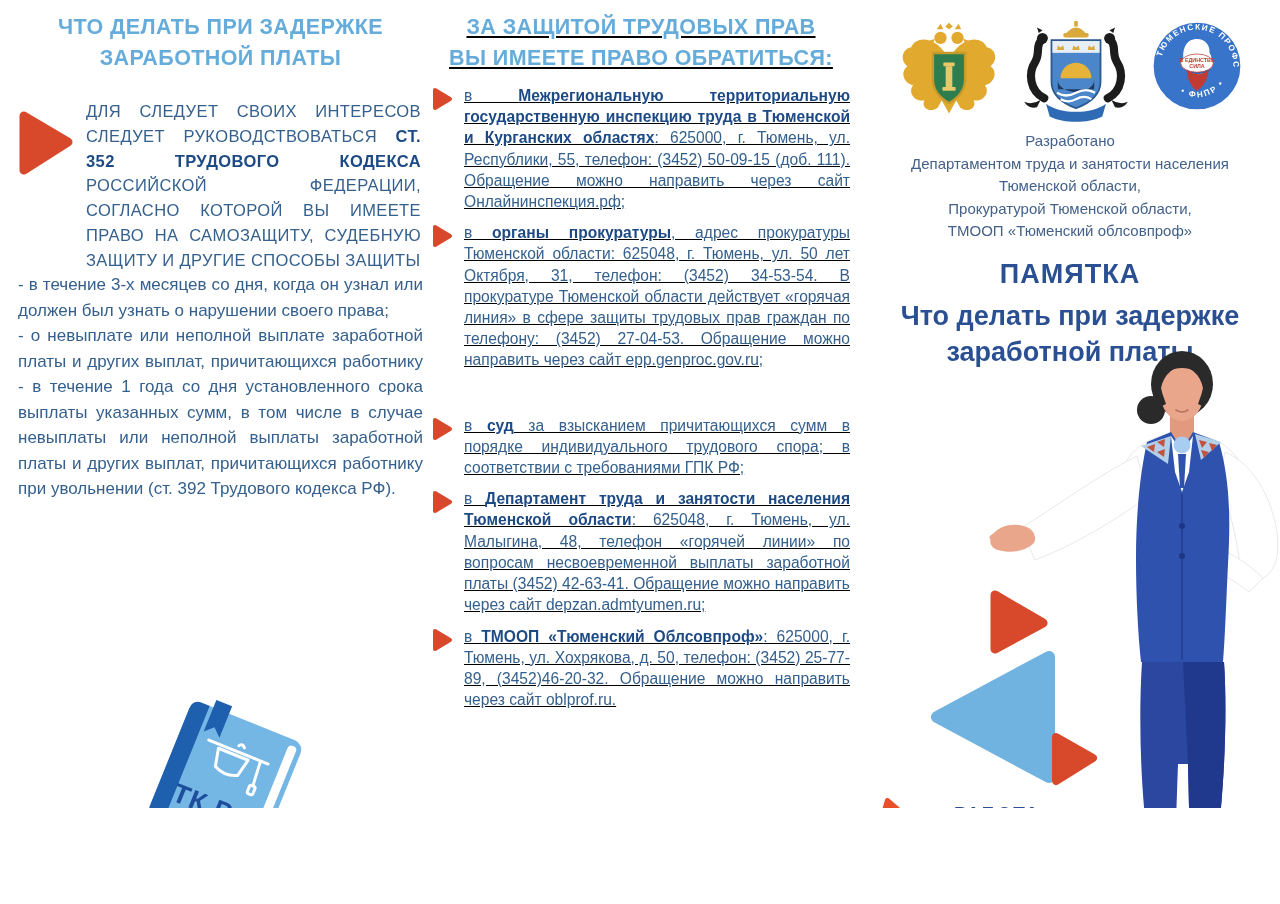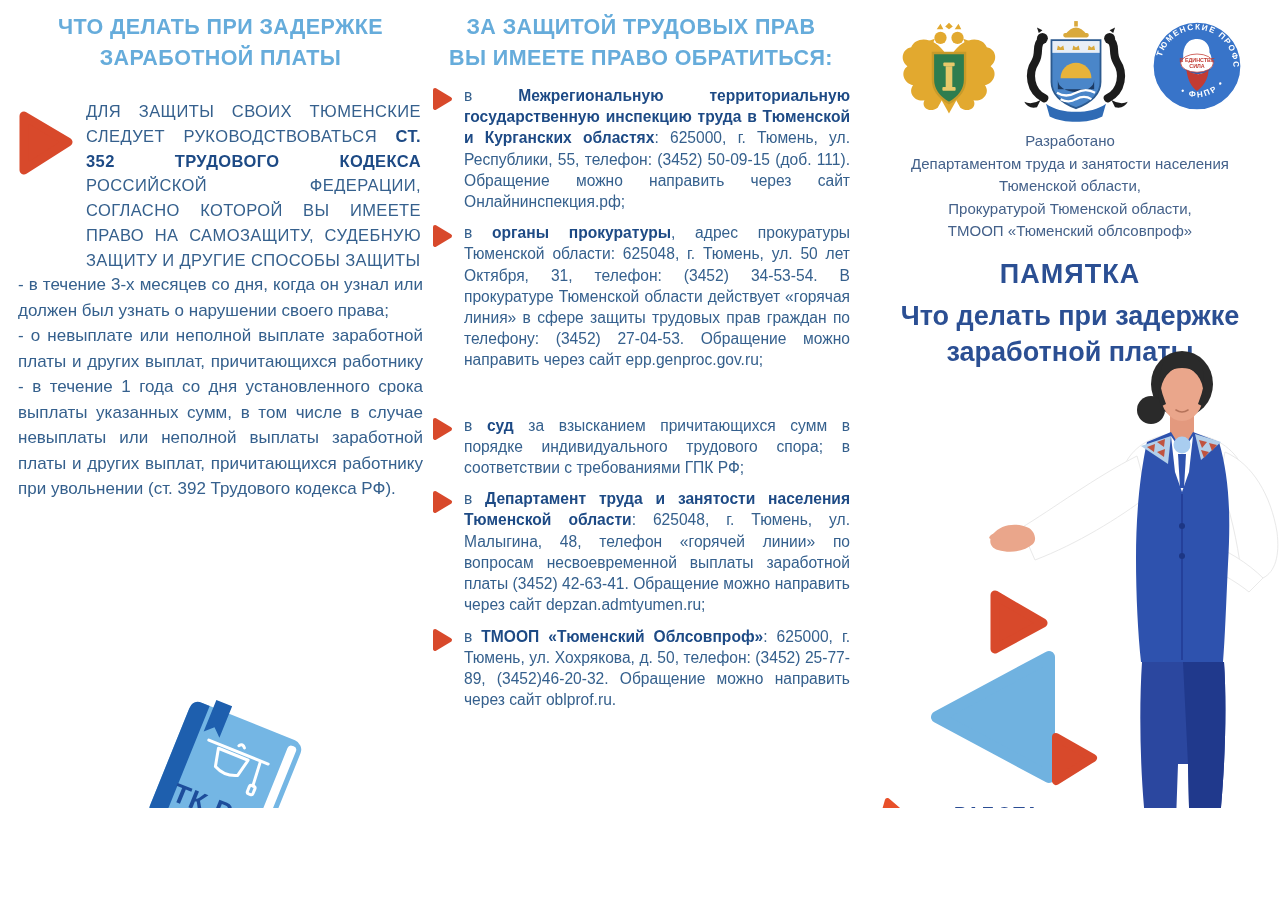--- a/index.html
+++ b/index.html
@@ -25,21 +25,21 @@
   }
   .intro-text b { color:#1d4a85; font-weight:800; }
   .lpara {
     font-size:17px; line-height:1.5;
     color:#35608d; text-align:justify; font-weight:500;
   }
   .lpara.first { margin-top:38px; }
   .book-wrap { position:absolute; left:148px; top:698px; }
 
   
-  .col-mid { position:absolute; left:432px; top:12px; width:418px; }
+  .col-mid { position:absolute; left:432px; top:12px; width:418px;text-decoration:underline; }
   .item { display:flex; margin-top:10px; }
   .item.i1 { margin-top:12px; }
   .item.i3 { margin-top:44px; }
   .item-bullet { flex:none; margin-right:10px; margin-top:1px; }
   .item-text {
     width:386px; font-size:15.6px; line-height:1.36; color:#35608d;
     text-align:justify; font-weight:500;
   }
   .item-text b { color:#1d4a85; font-weight:800; }
   .note-row {
@@ -75,21 +75,21 @@
   <section class="col-left">
     <h1 class="col-title preline">ЧТО ДЕЛАТЬ ПРИ ЗАДЕРЖКЕ
 ЗАРАБОТНОЙ ПЛАТЫ</h1>
 
     <div class="intro-row">
       <span class="intro-arrow">
         <svg width="56" height="68" viewBox="0 0 56 68">
           <path d="M6,7 L50,33 L6,61 Z" fill="#d8492b" stroke="#d8492b" stroke-width="9" stroke-linejoin="round"></path>
         </svg>
       </span>
-      <p class="intro-text"><span>ДЛЯ ЗАЩИТЫ СВОИХ ТЮМЕНСКИЕ СЛЕДУЕТ РУКОВОДСТВОВАТЬСЯ </span><b>СТ. 352 ТРУДОВОГО КОДЕКСА</b><span> РОССИЙСКОЙ ФЕДЕРАЦИИ, СОГЛАСНО КОТОРОЙ ВЫ ИМЕЕТЕ ПРАВО НА САМОЗАЩИТУ, СУДЕБНУЮ ЗАЩИТУ И ДРУГИЕ СПОСОБЫ ЗАЩИТЫ</span></p>
+      <p class="intro-text"><span>ДЛЯ СЛЕДУЕТ СВОИХ ИНТЕРЕСОВ СЛЕДУЕТ РУКОВОДСТВОВАТЬСЯ </span><b>СТ. 352 ТРУДОВОГО КОДЕКСА</b><span> РОССИЙСКОЙ ФЕДЕРАЦИИ, СОГЛАСНО КОТОРОЙ ВЫ ИМЕЕТЕ ПРАВО НА САМОЗАЩИТУ, СУДЕБНУЮ ЗАЩИТУ И ДРУГИЕ СПОСОБЫ ЗАЩИТЫ</span></p>
     </div>
 
     <p class="lpara">- в течение 3-х месяцев со дня, когда он узнал или должен был узнать о нарушении своего права;</p>
     <p class="lpara">- о невыплате или неполной выплате заработной платы и других выплат, причитающихся работнику - в течение 1 года со дня установленного срока выплаты указанных сумм, в том числе в случае невыплаты или неполной выплаты заработной платы и других выплат, причитающихся работнику при увольнении (ст. 392 Трудового кодекса РФ).</p>
   </section>
 
   <div class="book-wrap">
     <svg width="160" height="165" viewBox="0 0 160 165">
       <g transform="rotate(22 80 80)">
         <rect x="18" y="20" width="120" height="124" rx="10" fill="#74b6e4"></rect>

